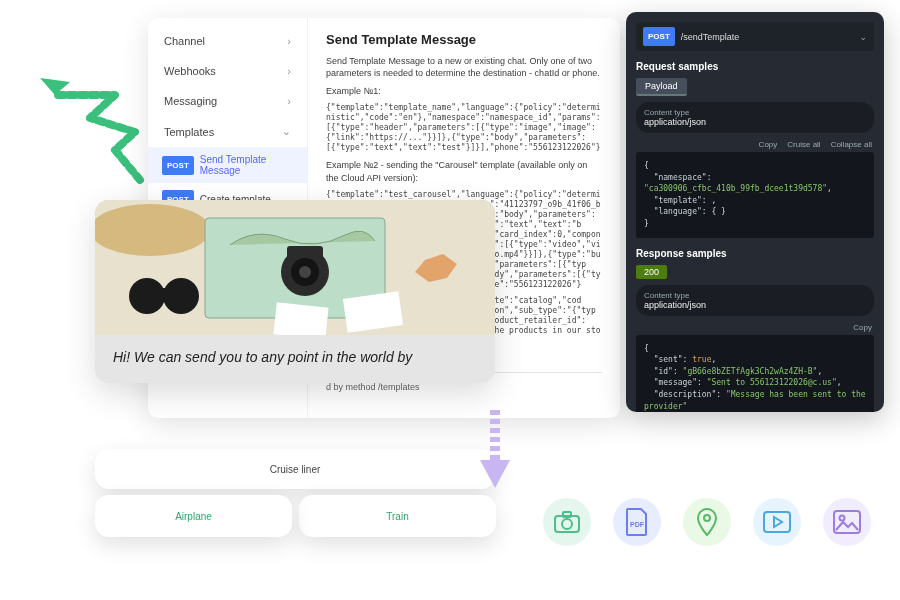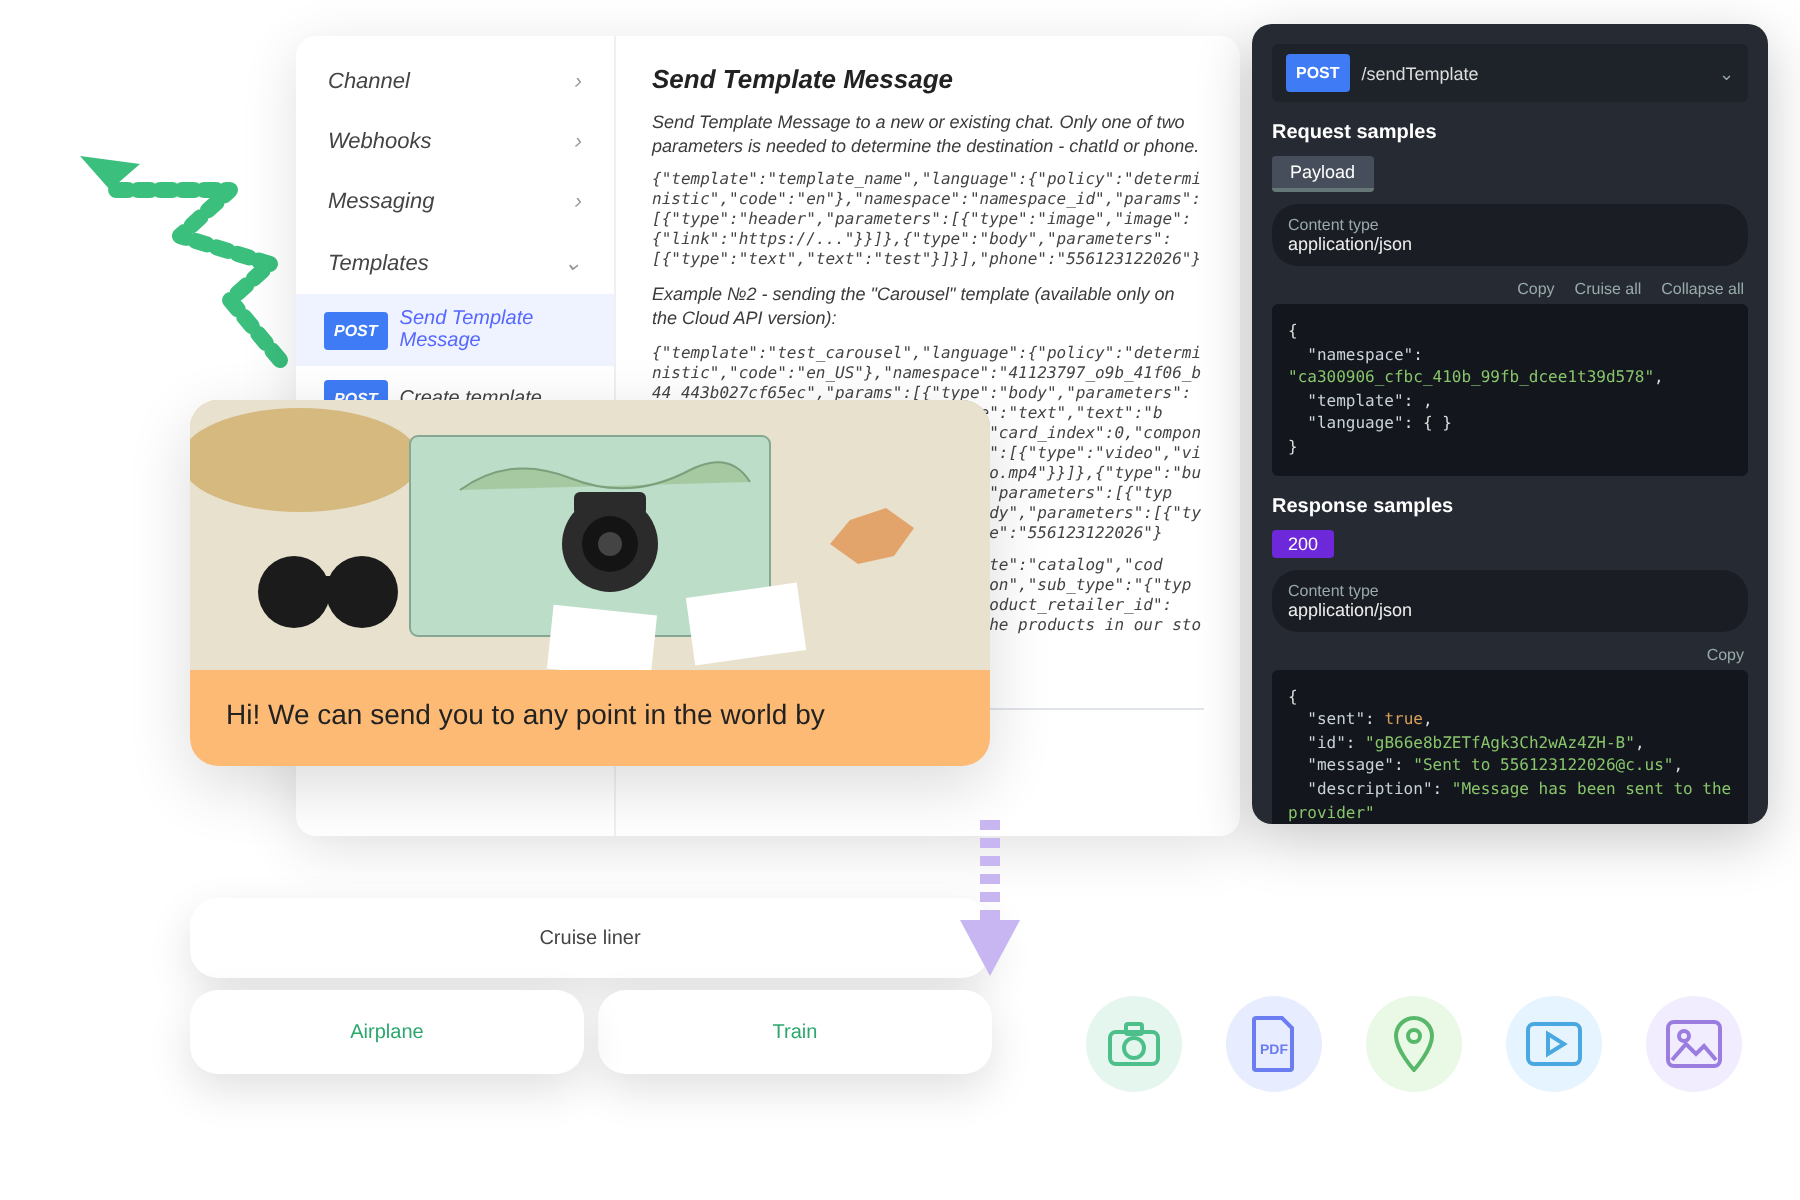--- a/index.html
+++ b/index.html
@@ -6,21 +6,21 @@
   body { width: 900px; height: 600px; font-family: -apple-system, BlinkMacSystemFont, "Segoe UI", Arial, sans-serif; position: relative; overflow: hidden; background: #fff; }
   .canvas { position: relative; width: 900px; height: 600px; }
 
   
   .arrow-green { position: absolute; left: 20px; top: 70px; width: 130px; height: 120px; }
 
   
   .arrow-purple { position: absolute; left: 478px; top: 410px; width: 34px; height: 80px; }
 
   
-  .docs-panel { position: absolute; left: 148px; top: 18px; width: 472px; height: 400px; background: #fff; border-radius: 10px; box-shadow: 0 6px 28px rgba(0,0,0,.12); display: flex; overflow: hidden; font-style: italic; }
+  .docs-panel { position: absolute; left: 148px; top: 18px; width: 472px; height: 400px; background: #fff; border-radius: 10px; box-shadow: 0 6px 28px rgba(0,0,0,.12); display: flex; overflow: hidden; }
   .sidebar { width: 160px; border-right: 1px solid #eef0f3; padding: 8px 0; font-size: 11px; color: #444; }
   .nav-item { display: flex; justify-content: space-between; align-items: center; padding: 9px 16px; cursor: pointer; }
   .nav-item .chev { color: #999; font-size: 11px; }
   .sub-item { display: flex; align-items: center; gap: 6px; padding: 7px 14px; font-size: 10px; }
   .sub-item.active { background: #eef3ff; color: #5567ff; }
   .badge-post { background: #3e7bf5; color: #fff; font-size: 8px; padding: 5px 5px; border-radius: 2px; font-weight: 600; }
   .doc-content { flex: 1; padding: 14px 18px; font-size: 9px; color: #3b3b3b; overflow: hidden; }
   .doc-content h3 { font-size: 13px; margin-bottom: 8px; color: #222; font-weight: 600; }
   .doc-content p { margin-bottom: 6px; line-height: 1.35; }
   .doc-content .code-block { font-family: monospace; font-size: 8px; line-height: 1.25; word-break: break-all; color: #444; margin-bottom: 6px; }
@@ -32,24 +32,24 @@
   .section-title { color: #fff; font-size: 10px; font-weight: 600; margin: 10px 0 6px; }
   .payload-tab { display: inline-block; background: #474e5b; padding: 3px 9px; font-size: 9px; border-radius: 2px; margin-bottom: 6px; color: #fff; border-bottom: 2px solid #677; }
   .ct-box { background: #1a1e24; padding: 6px 8px; border-radius: 13px; margin-bottom: 4px; }
   .ct-box .ct-label { color: #9aa; font-size: 8px; }
   .ct-box .ct-value { color: #eee; font-size: 9px; }
   .actions-row { display: flex; justify-content: flex-end; gap: 10px; font-size: 8px; color: #9aa; padding: 3px 2px; }
   .json-box { background: #13171d; border-radius: 3px; padding: 8px; font-family: monospace; font-size: 8px; line-height: 1.45; }
   .j-key { color: #c9d1d9; }
   .j-str { color: #88c56b; }
   .j-bool { color: #d5a05a; }
-  .status-200 { display: inline-block; background: #6d28d9; color: #fff; padding: 2px 8px; font-size: 9px; border-radius: 2px; margin-bottom: 6px; }
-
-  
-  .chat-card { position: absolute; left: 95px; top: 200px; width: 400px; background: #fdba74; border-radius: 14px; box-shadow: 0 10px 32px rgba(0,0,0,.14); overflow: hidden; }
+  .status-200 { display: inline-block; background: #4d7c0f; color: #fff; padding: 2px 8px; font-size: 9px; border-radius: 2px; margin-bottom: 6px; }
+
+  
+  .chat-card { position: absolute; left: 95px; top: 200px; width: 400px; background: #e5e5e5; border-radius: 14px; box-shadow: 0 10px 32px rgba(0,0,0,.14); overflow: hidden; font-style: italic; }
   .chat-img { width: 100%; height: 135px; position: relative; background: linear-gradient(135deg,#e9e3d0 0%,#d8ccb0 40%,#a7c7d6 70%,#e7ddc2 100%); }
   .chat-img::before { content:""; position:absolute; inset:0; border-radius: 10px 10px 0 0; }
   .chat-body { padding: 13px 18px 16px; font-size: 14px; color: #222; line-height: 1.35; }
   .choice { position: absolute; background: #fff; border-radius: 14px; box-shadow: 0 8px 22px rgba(0,0,0,.12); display: flex; align-items: center; justify-content: center; font-size: 10px; }
   .choice.full { left: 95px; top: 449px; width: 400px; height: 40px; color: #444; }
   .choice.half-a { left: 95px; top: 495px; width: 197px; height: 42px; color: #2aa86c; }
   .choice.half-b { left: 299px; top: 495px; width: 197px; height: 42px; color: #2aa86c; }
 
   
   .icon-row { position: absolute; left: 543px; top: 498px; display: flex; gap: 22px; }
@@ -93,20 +93,21 @@
         <span>Send Template Message</span>
       </div>
       <div class="sub-item">
         <span class="badge-post">POST</span>
         <span>Create template</span>
       </div>
     </div>
     <div class="doc-content">
       <h3>Send Template Message</h3>
       <p>Send Template Message to a new or existing chat. Only one of two parameters is needed to determine the destination - chatId or phone.</p>
+      <p>Example №1:</p>
       <div class="code-block">{"template":"template_name","language":{"policy":"deterministic","code":"en"},"namespace":"namespace_id","params":[{"type":"header","parameters":[{"type":"image","image":{"link":"https://..."}}]},{"type":"body","parameters":[{"type":"text","text":"test"}]}],"phone":"556123122026"}</div>
       <p>Example №2 - sending the "Carousel" template (available only on the Cloud API version):</p>
       <div class="code-block">{"template":"test_carousel","language":{"policy":"deterministic","code":"en_US"},"namespace":"41123797_o9b_41f06_b44_443b027cf65ec","params":[{"type":"body","parameters":[{"type":"text","text":"b1"},{"type":"text","text":"b2"}]},{"type":"CAROUSEL","cards":[{"card_index":0,"components":[{"type":"header","parameters":[{"type":"video","video":{"link":"https://test.com/video.mp4"}}]},{"type":"button","sub_type":"url","index":"0","parameters":[{"type":"text","text":"1"}]},{"type":"body","parameters":[{"type":"text","text":"2"}]}]}]}],"phone":"556123122026"}</div>
       <div class="code-block">k2h5Cvn1qpm","namespace":"","template":"catalog","code":"en_US"},"params":[{"type":"button","sub_type":"{"type":"action","action":{"thumbnail_product_retailer_id":[{"type":"text","text":"Check out the products in our store"}]</div>
       <p style="color:#666"><span>/json</span> &nbsp;⌄</p>
       <hr style="border:none;border-top:1px solid #e1e4e9;margin:8px 0">
       <p style="color:#666">d by method /templates</p>
     </div>
   </div>
 

